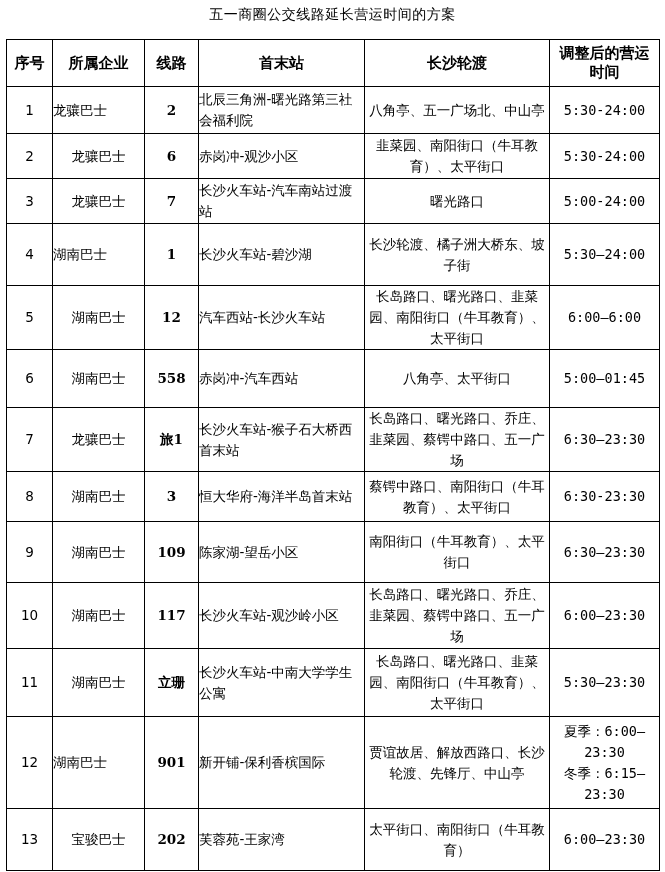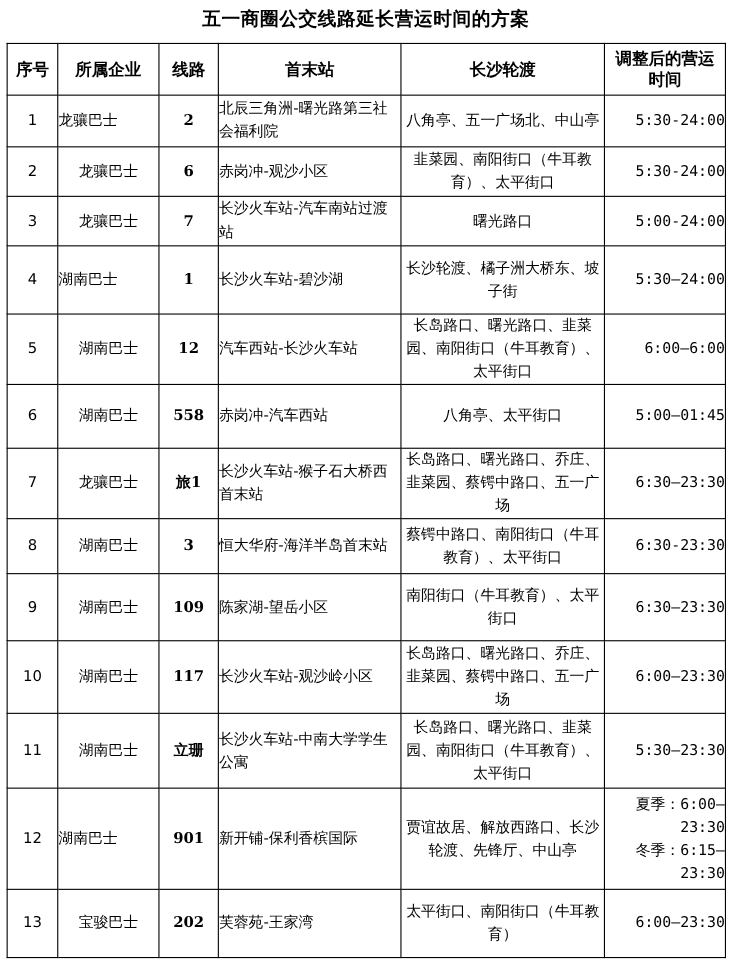--- a/index.html
+++ b/index.html
@@ -12,22 +12,22 @@
       font-family: "DejaVu Sans", sans-serif;
       color: #000;
     }
     .title {
       position: absolute;
       left: 0;
       top: 6px;
       width: 665px;
       text-align: center;
       font-family: "DejaVu Serif", serif;
-      font-size: 17px;
-      font-weight: bold;
+      font-size: 14px;
+      font-weight: normal;
       letter-spacing: 0.5px;
     }
     table.routes {
       position: absolute;
       left: 6px;
       top: 39px;
       border-collapse: collapse;
       table-layout: fixed;
       width: 653px;
     }
@@ -45,21 +45,21 @@
       line-height: 19px;
       text-align: center;
       height: 46px;
     }
     td.c-no { text-align: center; font-size: 13px; }
     td.c-co { text-align: center; }
     td.c-co.left { text-align: left; }
     td.c-line { text-align: center; font-weight: bold; font-family: "DejaVu Serif", serif; font-size: 13.5px; }
     td.c-term { padding: 0 1px; }
     td.c-stops { text-align: center; padding-left: 1px; }
-    td.c-time { text-align: right; font-family: "DejaVu Sans Mono", monospace; font-size: 13px; }
+    td.c-time { text-align: center; font-family: "DejaVu Sans Mono", monospace; font-size: 13px; }
     .time-line { display: block; }
   </style>
 </head>
 <body>
 
 <div class="title">五一商圈公交线路延长营运时间的方案</div>
 
 <table class="routes">
   <colgroup>
     <col style="width:46px">

